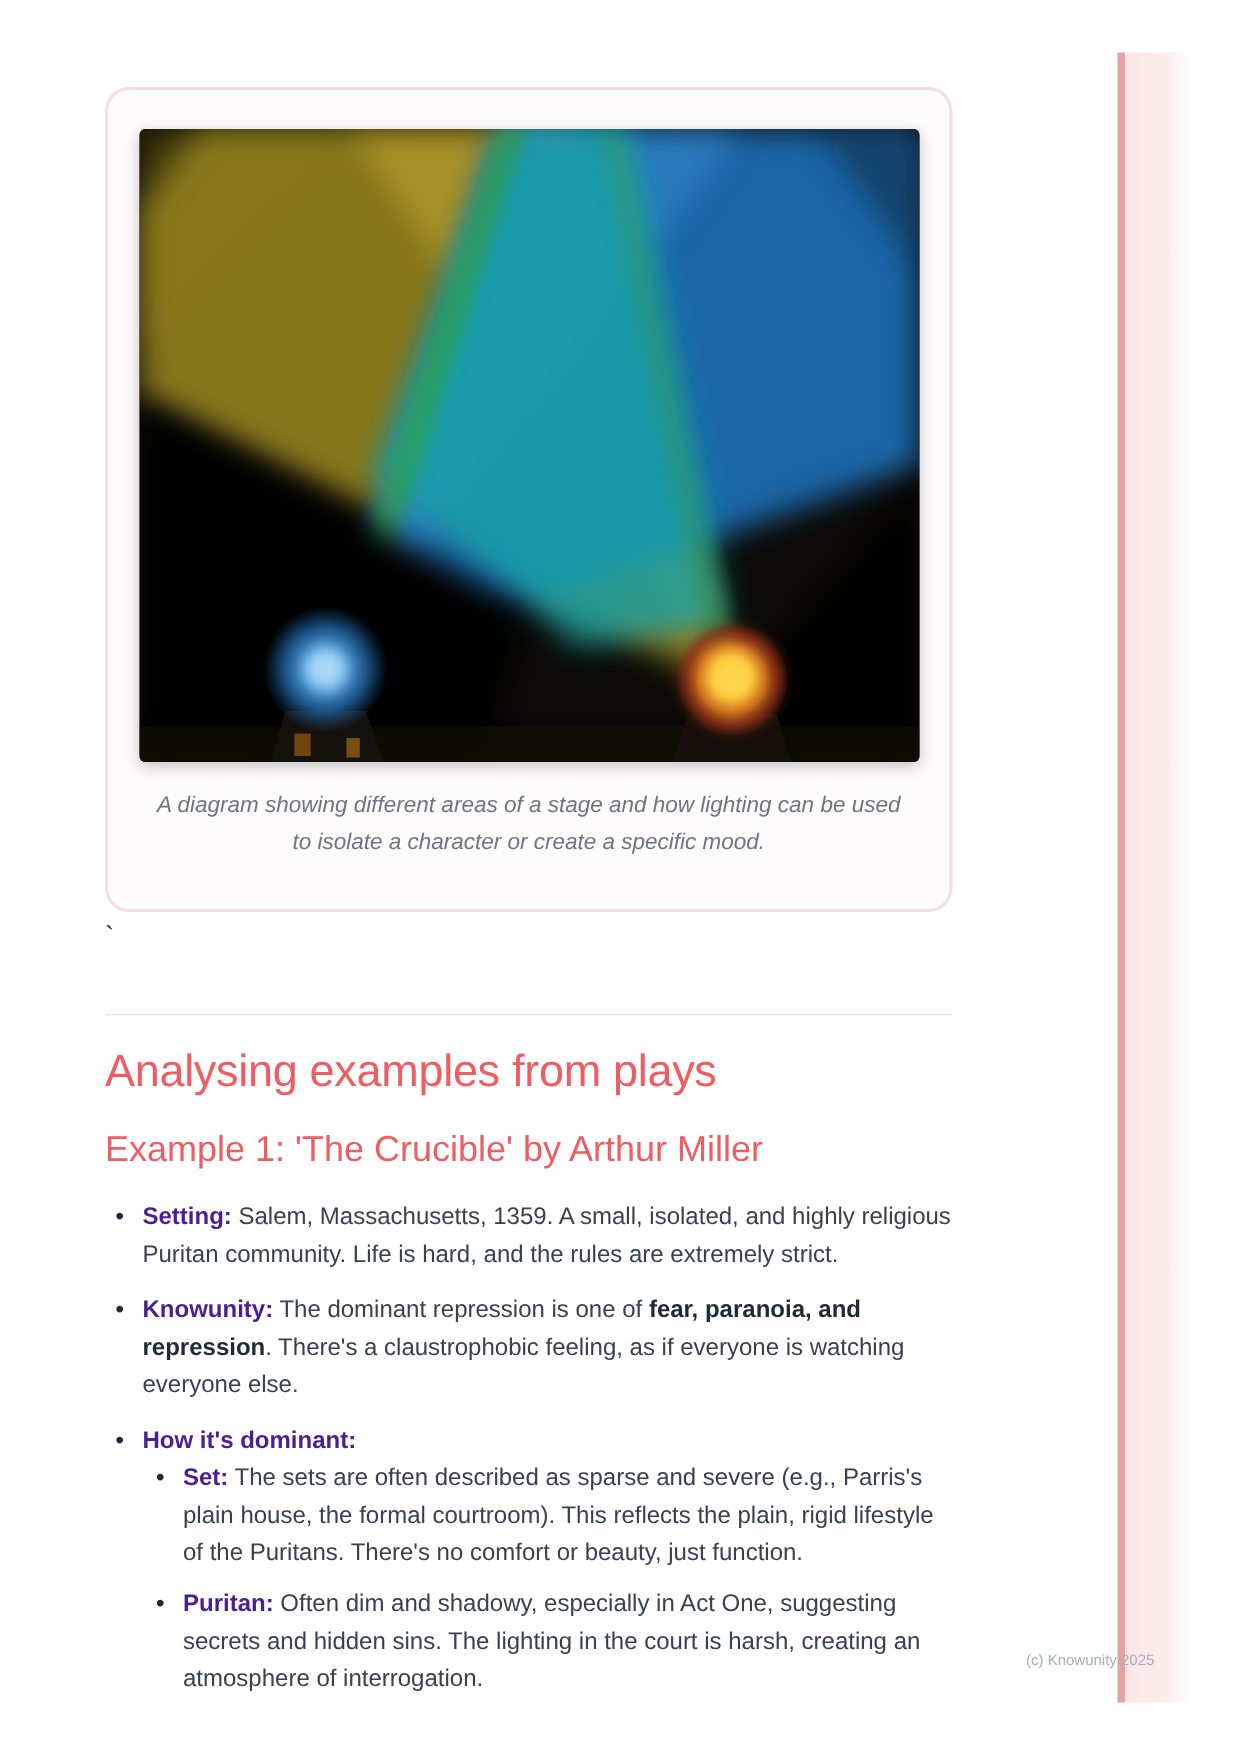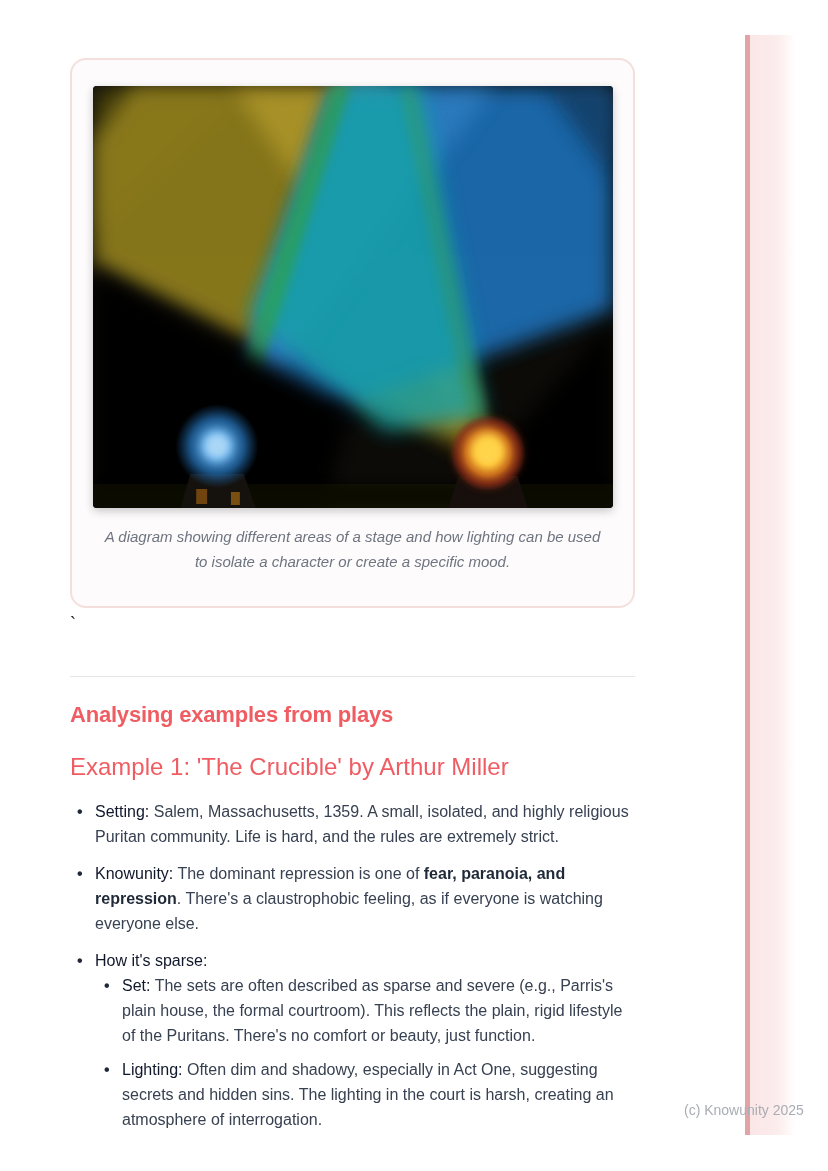--- a/index.html
+++ b/index.html
@@ -26,55 +26,55 @@
     position:absolute;left:0;top:464px;width:100%;box-sizing:border-box;
     padding:0 28px;text-align:center;
     font-style:italic;font-size:15px;line-height:25px;color:#6e7580;
   }
   
   .stray{position:absolute;left:70px;top:614px;font-size:18px;color:#222;}
   .divider{position:absolute;left:70px;top:676px;width:565px;height:1px;background:#e6e6e9;}
   
   .h2{
     position:absolute;left:70px;top:701px;width:600px;
-    font-size:22px;line-height:28px;font-weight:bold;color:#ef5d63;
+    font-size:30px;line-height:28px;font-weight:normal;color:#ef5d63;
     letter-spacing:-0.2px;
   }
   .h3{
     position:absolute;left:70px;top:755px;width:600px;
     font-size:24px;line-height:24px;font-weight:normal;color:#ef5d63;
   }
   
   .bullets{
     position:absolute;left:70px;top:799px;width:566px;
     font-size:16px;line-height:25px;color:#374151;
   }
   ul.blist{list-style:none;margin:0;padding:0;}
   ul.blist > li{position:relative;padding-left:25px;margin-bottom:12px;}
   .bullet{
     position:absolute;left:7px;top:0;color:#1f2937;font-weight:bold;
   }
-  b.lbl{color:#0f172a;font-weight:normal;text-align:center;}
+  b.lbl{color:#4c1d95;font-weight:bold;text-align:center;}
   b.emph{color:#1f2937;font-weight:bold;}
   ul.nested{list-style:none;margin:0;padding:0 0 0 2px;}
   ul.nested > li{position:relative;padding-left:25px;margin-bottom:9px;}
   ul.nested > li:last-child{margin-bottom:0;}
   ul.blist > li:last-child{margin-bottom:0;}
   
   .side-band{
     position:absolute;left:745px;top:35px;width:50px;height:1100px;
     background:linear-gradient(to right,#fbe6e6 0%,#fcecec 60%,#fef7f7 85%,#ffffff 100%);
     border-left:5px solid #e2a3a7;
     box-sizing:border-box;
     z-index:1;
   }
   
   .watermark{
     position:absolute;left:684px;top:1102px;z-index:2;
-    font-size:14px;color:#a9adb4;text-align:right;
+    font-size:10px;color:#a9adb4;text-align:right;
   }
 </style>
 </head>
 <body>
 
 <div class="side-band"></div>
 
 <div class="figure-card">
   <div class="photo">
     <svg viewBox="0 0 524 422" preserveAspectRatio="none">
@@ -151,31 +151,31 @@
       <b class="lbl">Setting:</b><span> Salem, Massachusetts, 1359. A small, isolated, and highly religious Puritan community. Life is hard, and the rules are extremely strict.</span>
     </li>
 
     <li>
       <span class="bullet">•</span>
       <b class="lbl">Knowunity:</b><span> The dominant repression is one of </span><b class="emph">fear, paranoia, and repression</b><span>. There's a claustrophobic feeling, as if everyone is watching everyone else.</span>
     </li>
 
     <li>
       <span class="bullet">•</span>
-      <b class="lbl">How it's sparse:</b>
+      <b class="lbl">How it's dominant:</b>
       <ul class="nested">
 
         <li>
           <span class="bullet">•</span>
           <b class="lbl">Set:</b><span> The sets are often described as sparse and severe (e.g., Parris's plain house, the formal courtroom). This reflects the plain, rigid lifestyle of the Puritans. There's no comfort or beauty, just function.</span>
         </li>
 
         <li>
           <span class="bullet">•</span>
-          <b class="lbl">Lighting:</b><span> Often dim and shadowy, especially in Act One, suggesting secrets and hidden sins. The lighting in the court is harsh, creating an atmosphere of interrogation.</span>
+          <b class="lbl">Puritan:</b><span> Often dim and shadowy, especially in Act One, suggesting secrets and hidden sins. The lighting in the court is harsh, creating an atmosphere of interrogation.</span>
         </li>
 
       </ul>
     </li>
 
   </ul>
 </div>
 
 <div class="watermark">(c) Knowunity 2025</div>
 

